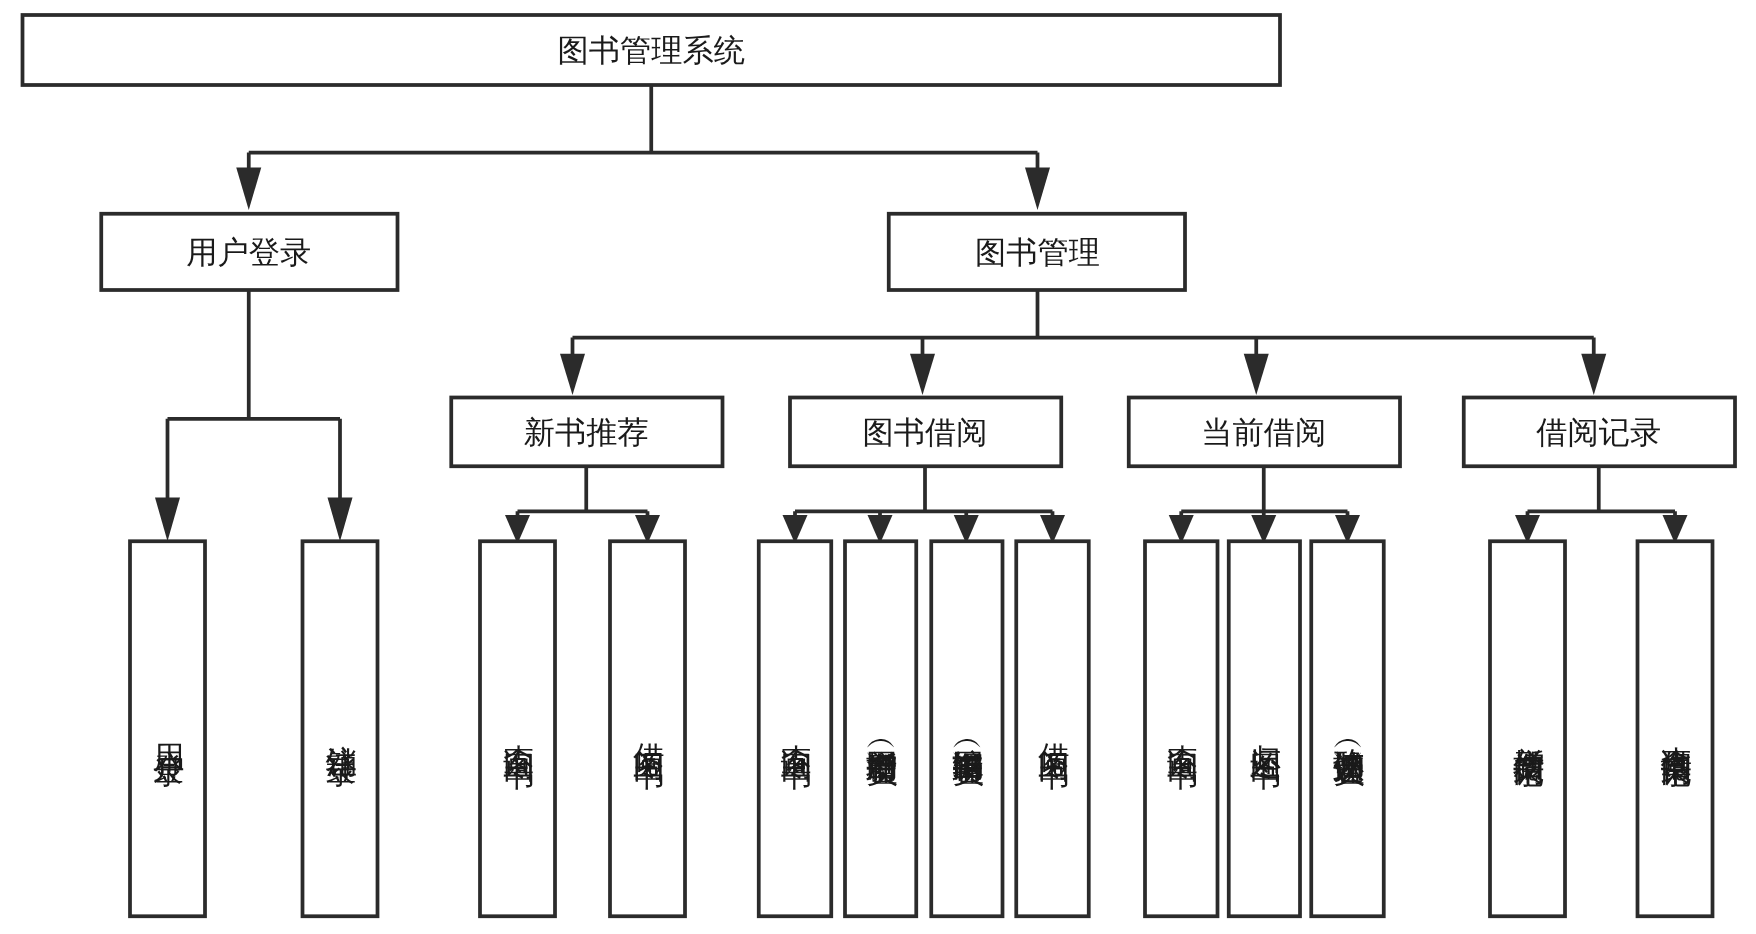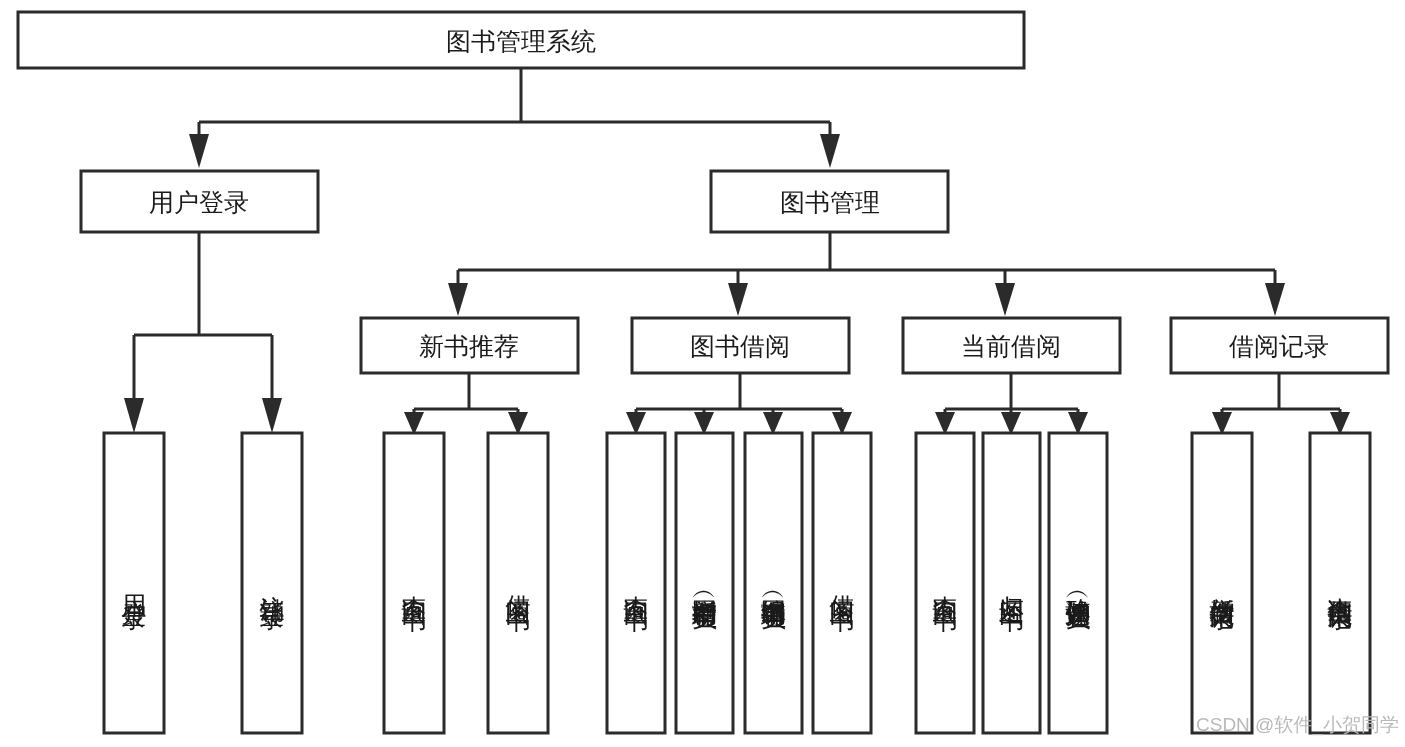--- a/index.html
+++ b/index.html
@@ -230,15 +230,14 @@
   <div class="node-label-v" style="left:745px; top:433px; width:57px; height:300px; letter-spacing:1px;">编辑图书（管理员）</div>
   <div class="node-label-v" style="left:813px; top:433px; width:58px; height:300px;">借阅图书</div>
 
   <div class="node-label-v" style="left:916px; top:433px; width:58px; height:300px;">查询图书</div>
   <div class="node-label-v" style="left:983px; top:433px; width:57px; height:300px;">归还图书</div>
   <div class="node-label-v" style="left:1049px; top:433px; width:58px; height:300px; letter-spacing:1px;">确认归还（管理员）</div>
 
   <div class="node-label-v" style="left:1192px; top:433px; width:60px; height:300px; letter-spacing:2px;">新增借阅记录</div>
   <div class="node-label-v" style="left:1310px; top:433px; width:60px; height:300px; letter-spacing:2px;">查询借阅记录</div>
 
-  <div class="watermark" style="left:1196px; top:712px;">CSDN @软件_小贺同学</div>
 
 </div>
 
 </body></html>

